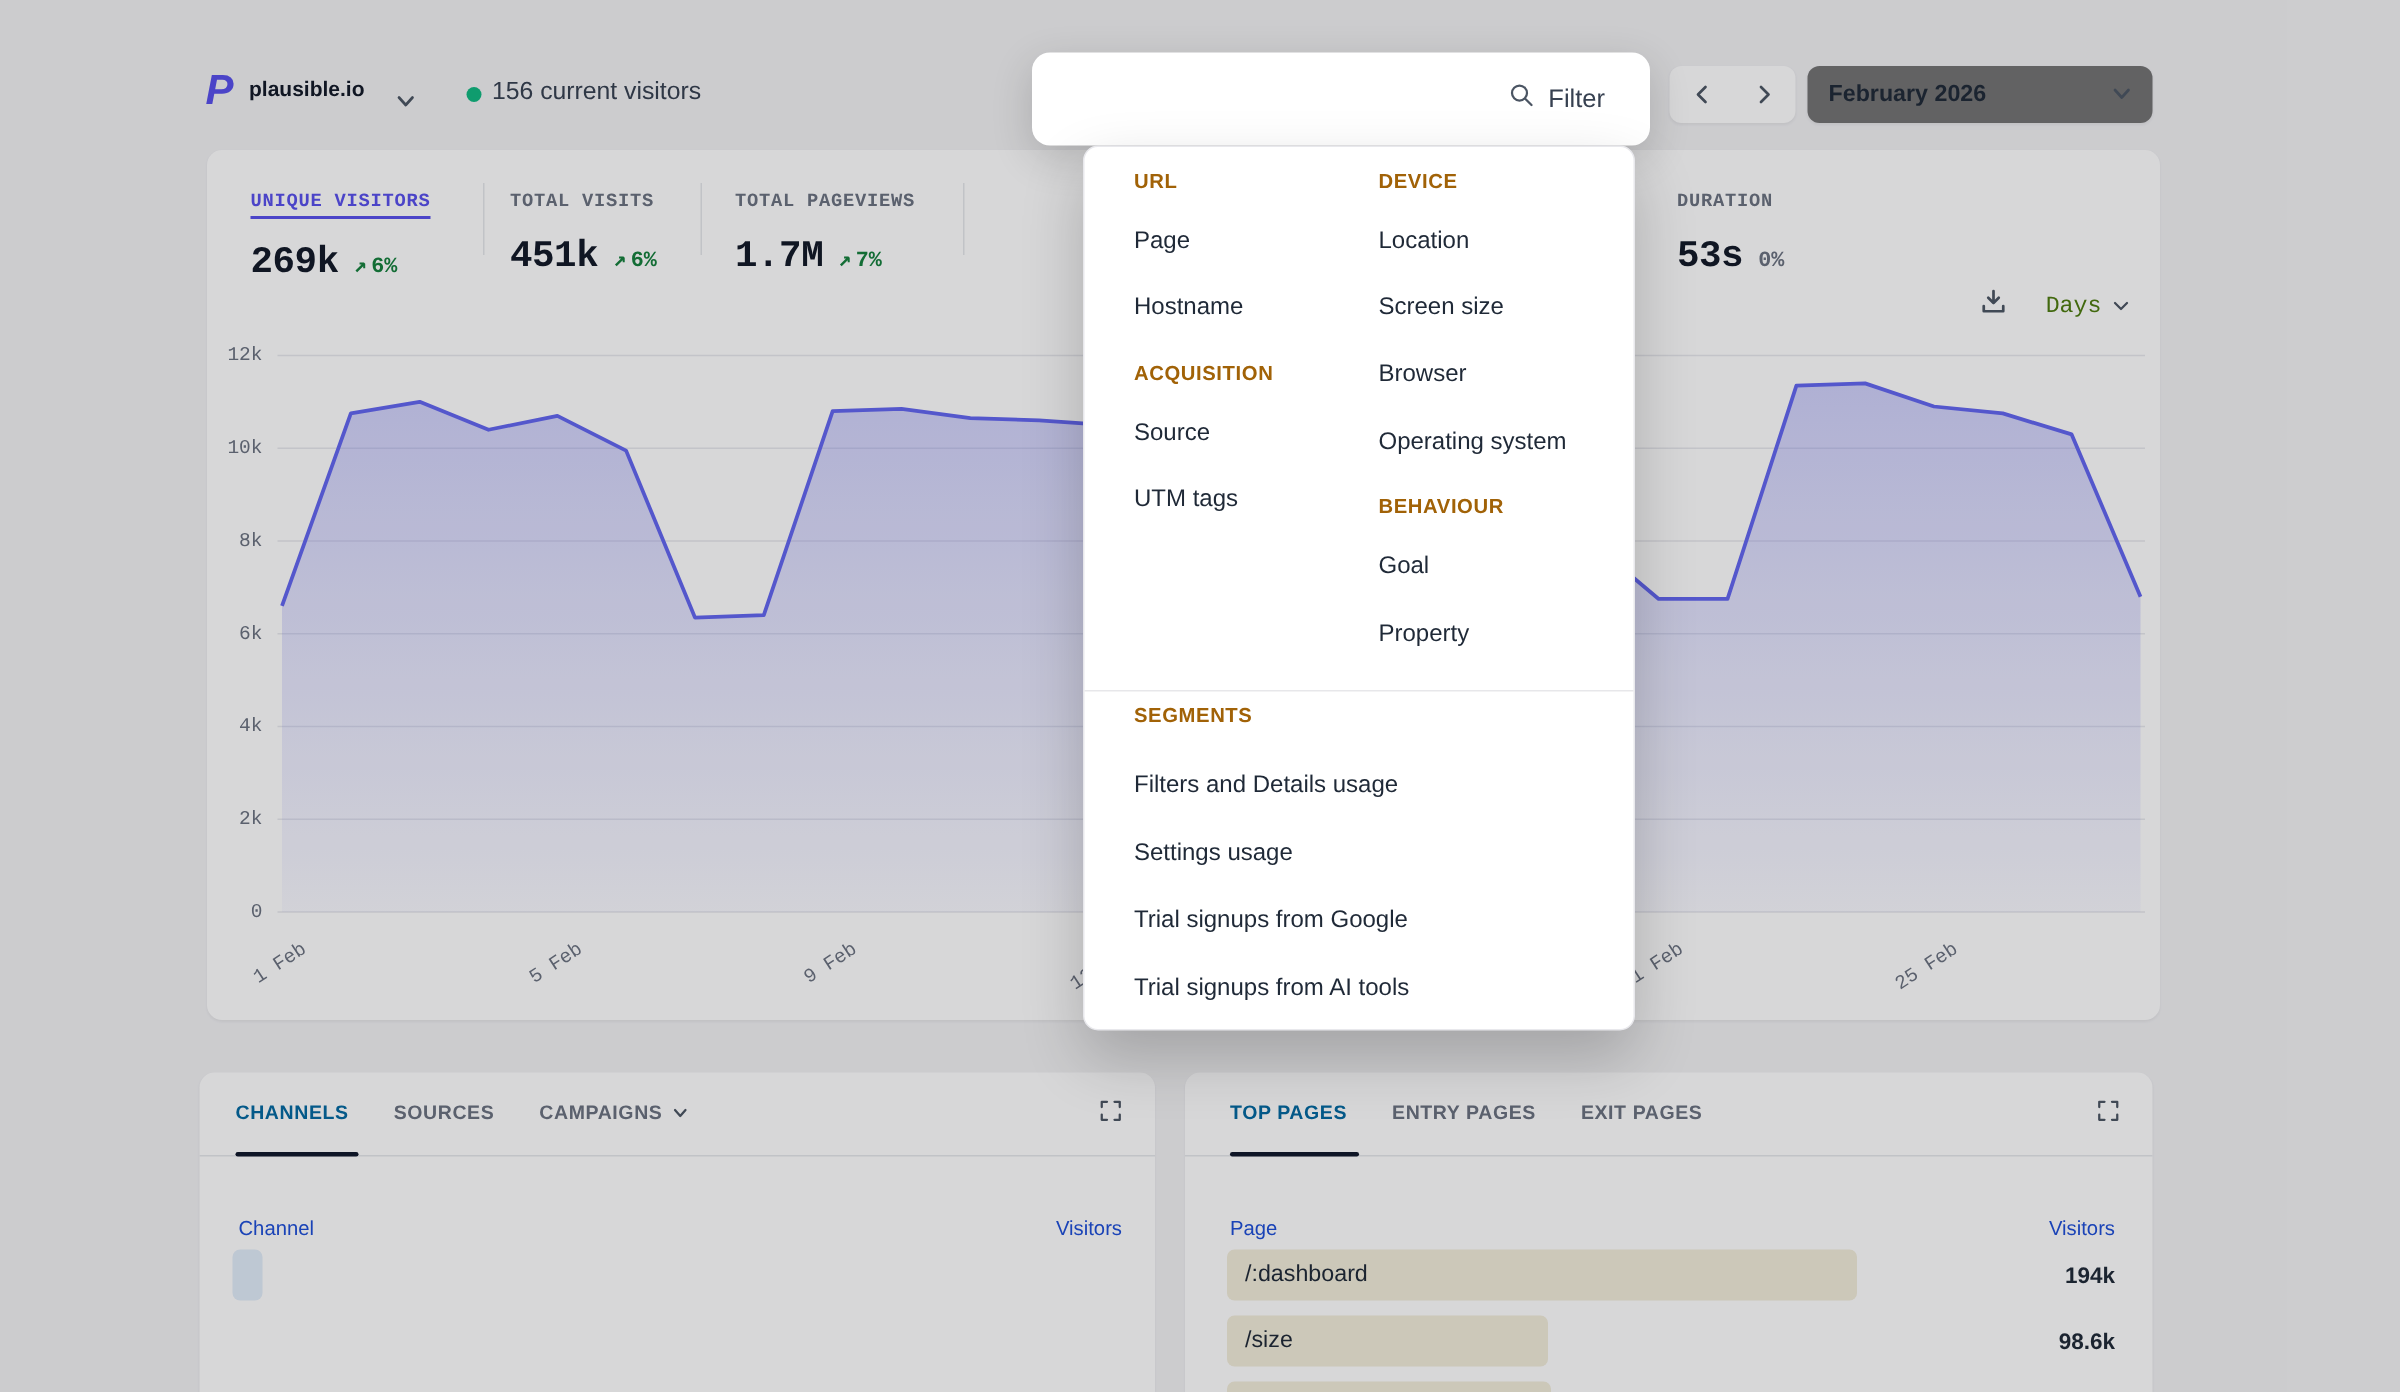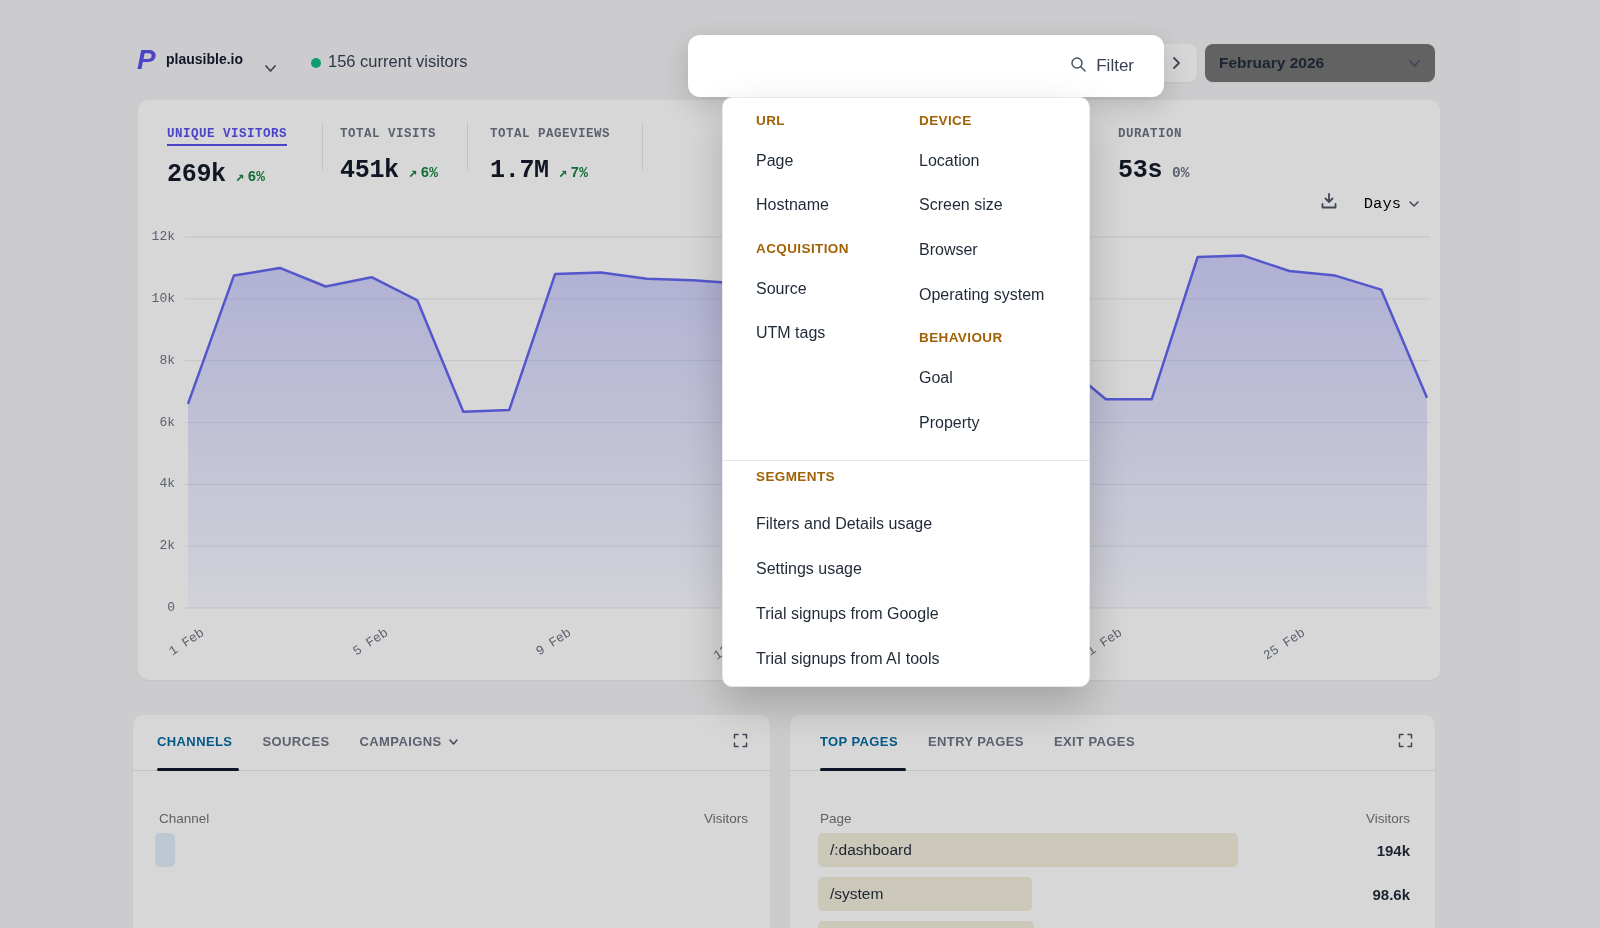--- a/index.html
+++ b/index.html
@@ -33,53 +33,53 @@
   .stat { position:absolute; top:24px; }
   .stat .s-label { font-size:12.5px; font-weight:700; letter-spacing:.5px; color:#6b7280; white-space:nowrap; }
   .stat.active .s-label { color:#5850ec; border-bottom:2px solid #5850ec; padding-bottom:3px; display:inline-block; }
   .stat .s-valrow { margin-top:14px; display:flex; align-items:baseline; gap:10px; }
   .stat .s-value { font-size:25px; font-weight:700; color:#111827; letter-spacing:-.3px; }
   .stat .s-change { font-size:14.5px; font-weight:600; color:#15803d; display:flex; gap:3px; align-items:baseline; }
   .stat .s-change.flat { color:#6b7280; }
   .vdiv { position:absolute; top:22px; width:1px; height:48px; background:#e5e7eb; }
 
   .interval-ctl { position:absolute; top:92px; right:20px; display:flex; align-items:center; gap:26px; }
-  .interval-lbl { font-size:15.5px; color:#000000; display:flex; align-items:center; gap:7px; cursor:pointer;text-align:center; }
+  .interval-lbl { font-size:15.5px; color:#4d7c0f; display:flex; align-items:center; gap:7px; cursor:pointer;text-align:center; }
 
   .plot { position:absolute; left:47px; top:137px; width:1245px; height:371px; }
   .plot svg { overflow:visible; display:block; }
   .ytick { position:absolute; font-size:13px; color:#6b7280; }
   .xtick { position:absolute; font-size:13px; color:#6b7280; width:100px; text-align:right;
     transform:rotate(-33deg); transform-origin:right center; white-space:nowrap; }
 
   
   .bottom-card { position:absolute; top:715px; height:320px; background:#fff; border-radius:10px;
     box-shadow:0 1px 2px rgba(0,0,0,.05); }
   .card-left  { left:133px; width:637px; }
   .card-right { left:790px; width:645px; }
   .tabs { position:absolute; left:24px; top:19px; display:flex; gap:30px; align-items:center; }
   .tab { font-size:13px; font-weight:700; letter-spacing:.4px; color:#6b7280; cursor:pointer;
     display:flex; align-items:center; gap:6px; white-space:nowrap; }
   .tab.active { color:#0369a1; }
   .tabs-divider { position:absolute; left:0; right:0; top:55px; height:1px; background:#e5e7eb; }
   .tab-underline { position:absolute; left:24px; top:53px; height:3px; background:#0f172a; border-radius:2px; }
   .expand-btn { position:absolute; right:22px; top:18px; cursor:pointer; }
   .cols { position:absolute; left:26px; right:22px; top:96px; display:flex; justify-content:space-between;
-    font-size:13.5px; color:#737373; }
+    font-size:13.5px; color:#1d4ed8; }
   .rows { position:absolute; left:22px; right:22px; top:113px; }
   .trow { position:relative; height:44px; display:flex; align-items:center; cursor:pointer; }
   .row-bar { position:absolute; left:0; top:5px; height:34px; border-radius:5px; }
   .card-left  .row-bar { background:#e2edf9; }
   .card-right .row-bar { background:#f2edda; }
   .row-label { position:relative; margin-left:12px; font-size:15.5px; color:#1f2937; }
   .row-value { position:relative; margin-left:auto; font-size:15px; font-weight:600; color:#1f2937; }
 
   
   .overlay { position:absolute; inset:0; background:rgba(15,15,18,.165); z-index:50; }
-  .filter-bar { position:absolute; left:688px; top:35px; width:476px; height:62px; background:#fff;
+  .filter-bar { position:absolute; left:688px; top:35px; width:412px; height:62px; background:#fff;
     border-radius:12px; z-index:60; display:flex; align-items:center; justify-content:flex-end;
     padding-right:30px; gap:9px; box-shadow:0 8px 28px rgba(0,0,0,.16); cursor:pointer; }
   .filter-bar .f-lbl { font-size:17px; color:#374151; }
   .filter-panel { position:absolute; left:722px; top:97px; width:368px; height:590px; background:#fff;
     border:1px solid #e8e8ec; border-radius:10px; z-index:60; box-shadow:0 18px 42px rgba(0,0,0,.20); }
   .fp-h { position:absolute; font-size:13.5px; font-weight:700; letter-spacing:.4px; color:#a16207; white-space:nowrap; }
   .fp-i { position:absolute; font-size:16px; color:#1f2937; white-space:nowrap; cursor:pointer; }
   .fp-divider { position:absolute; left:0; right:0; top:362px; height:1px; background:#e7e7ea; }
 
   .icon-stroke { stroke:#4b5563; stroke-width:1.8; fill:none; stroke-linecap:round; stroke-linejoin:round; }
@@ -270,21 +270,21 @@
       <span>Visitors</span>
     </div>
     <div class="rows" style="left:28px; right:25px">
       <div class="trow">
         <div class="row-bar" style="width: 71%;"></div>
         <span class="row-label">/:dashboard</span>
         <span class="row-value">194k</span>
       </div>
       <div class="trow">
         <div class="row-bar" style="width: 36.0856%;"></div>
-        <span class="row-label">/system</span>
+        <span class="row-label">/size</span>
         <span class="row-value">98.6k</span>
       </div>
       <div class="trow">
         <div class="row-bar" style="width: 36.5%;"></div>
       </div>
     </div>
   </div>
 </div>
 
 <div class="overlay"></div>

